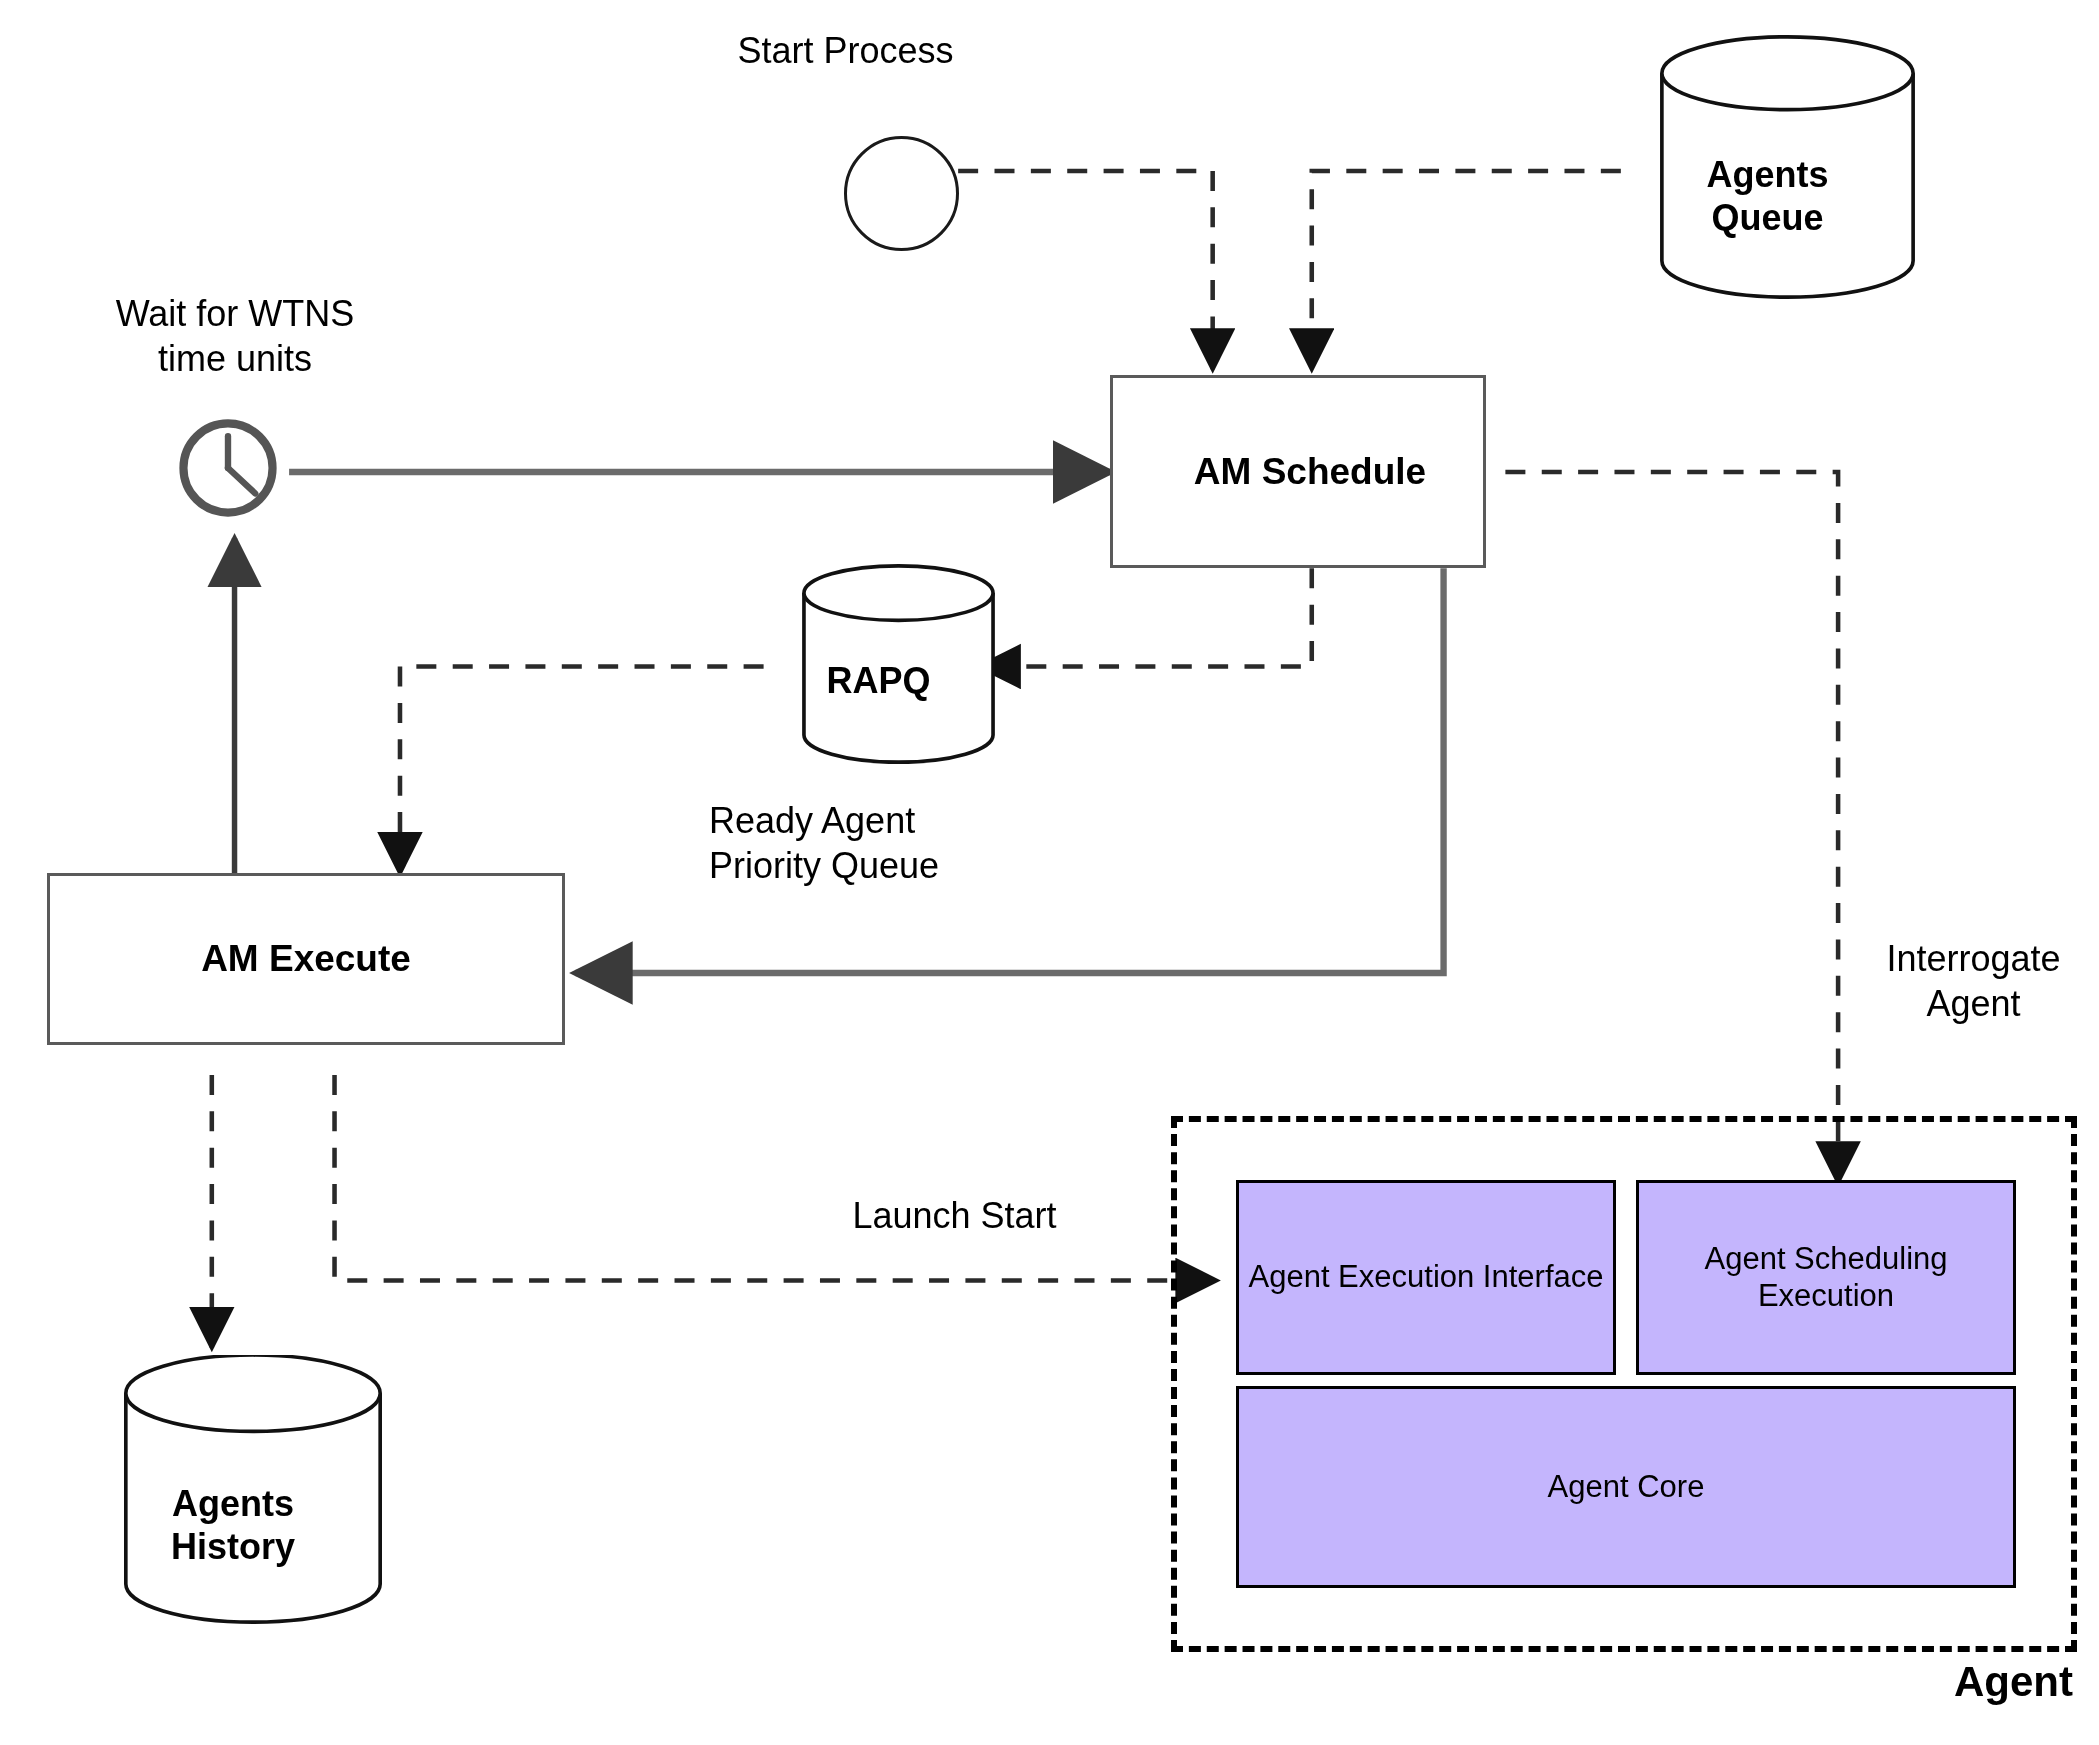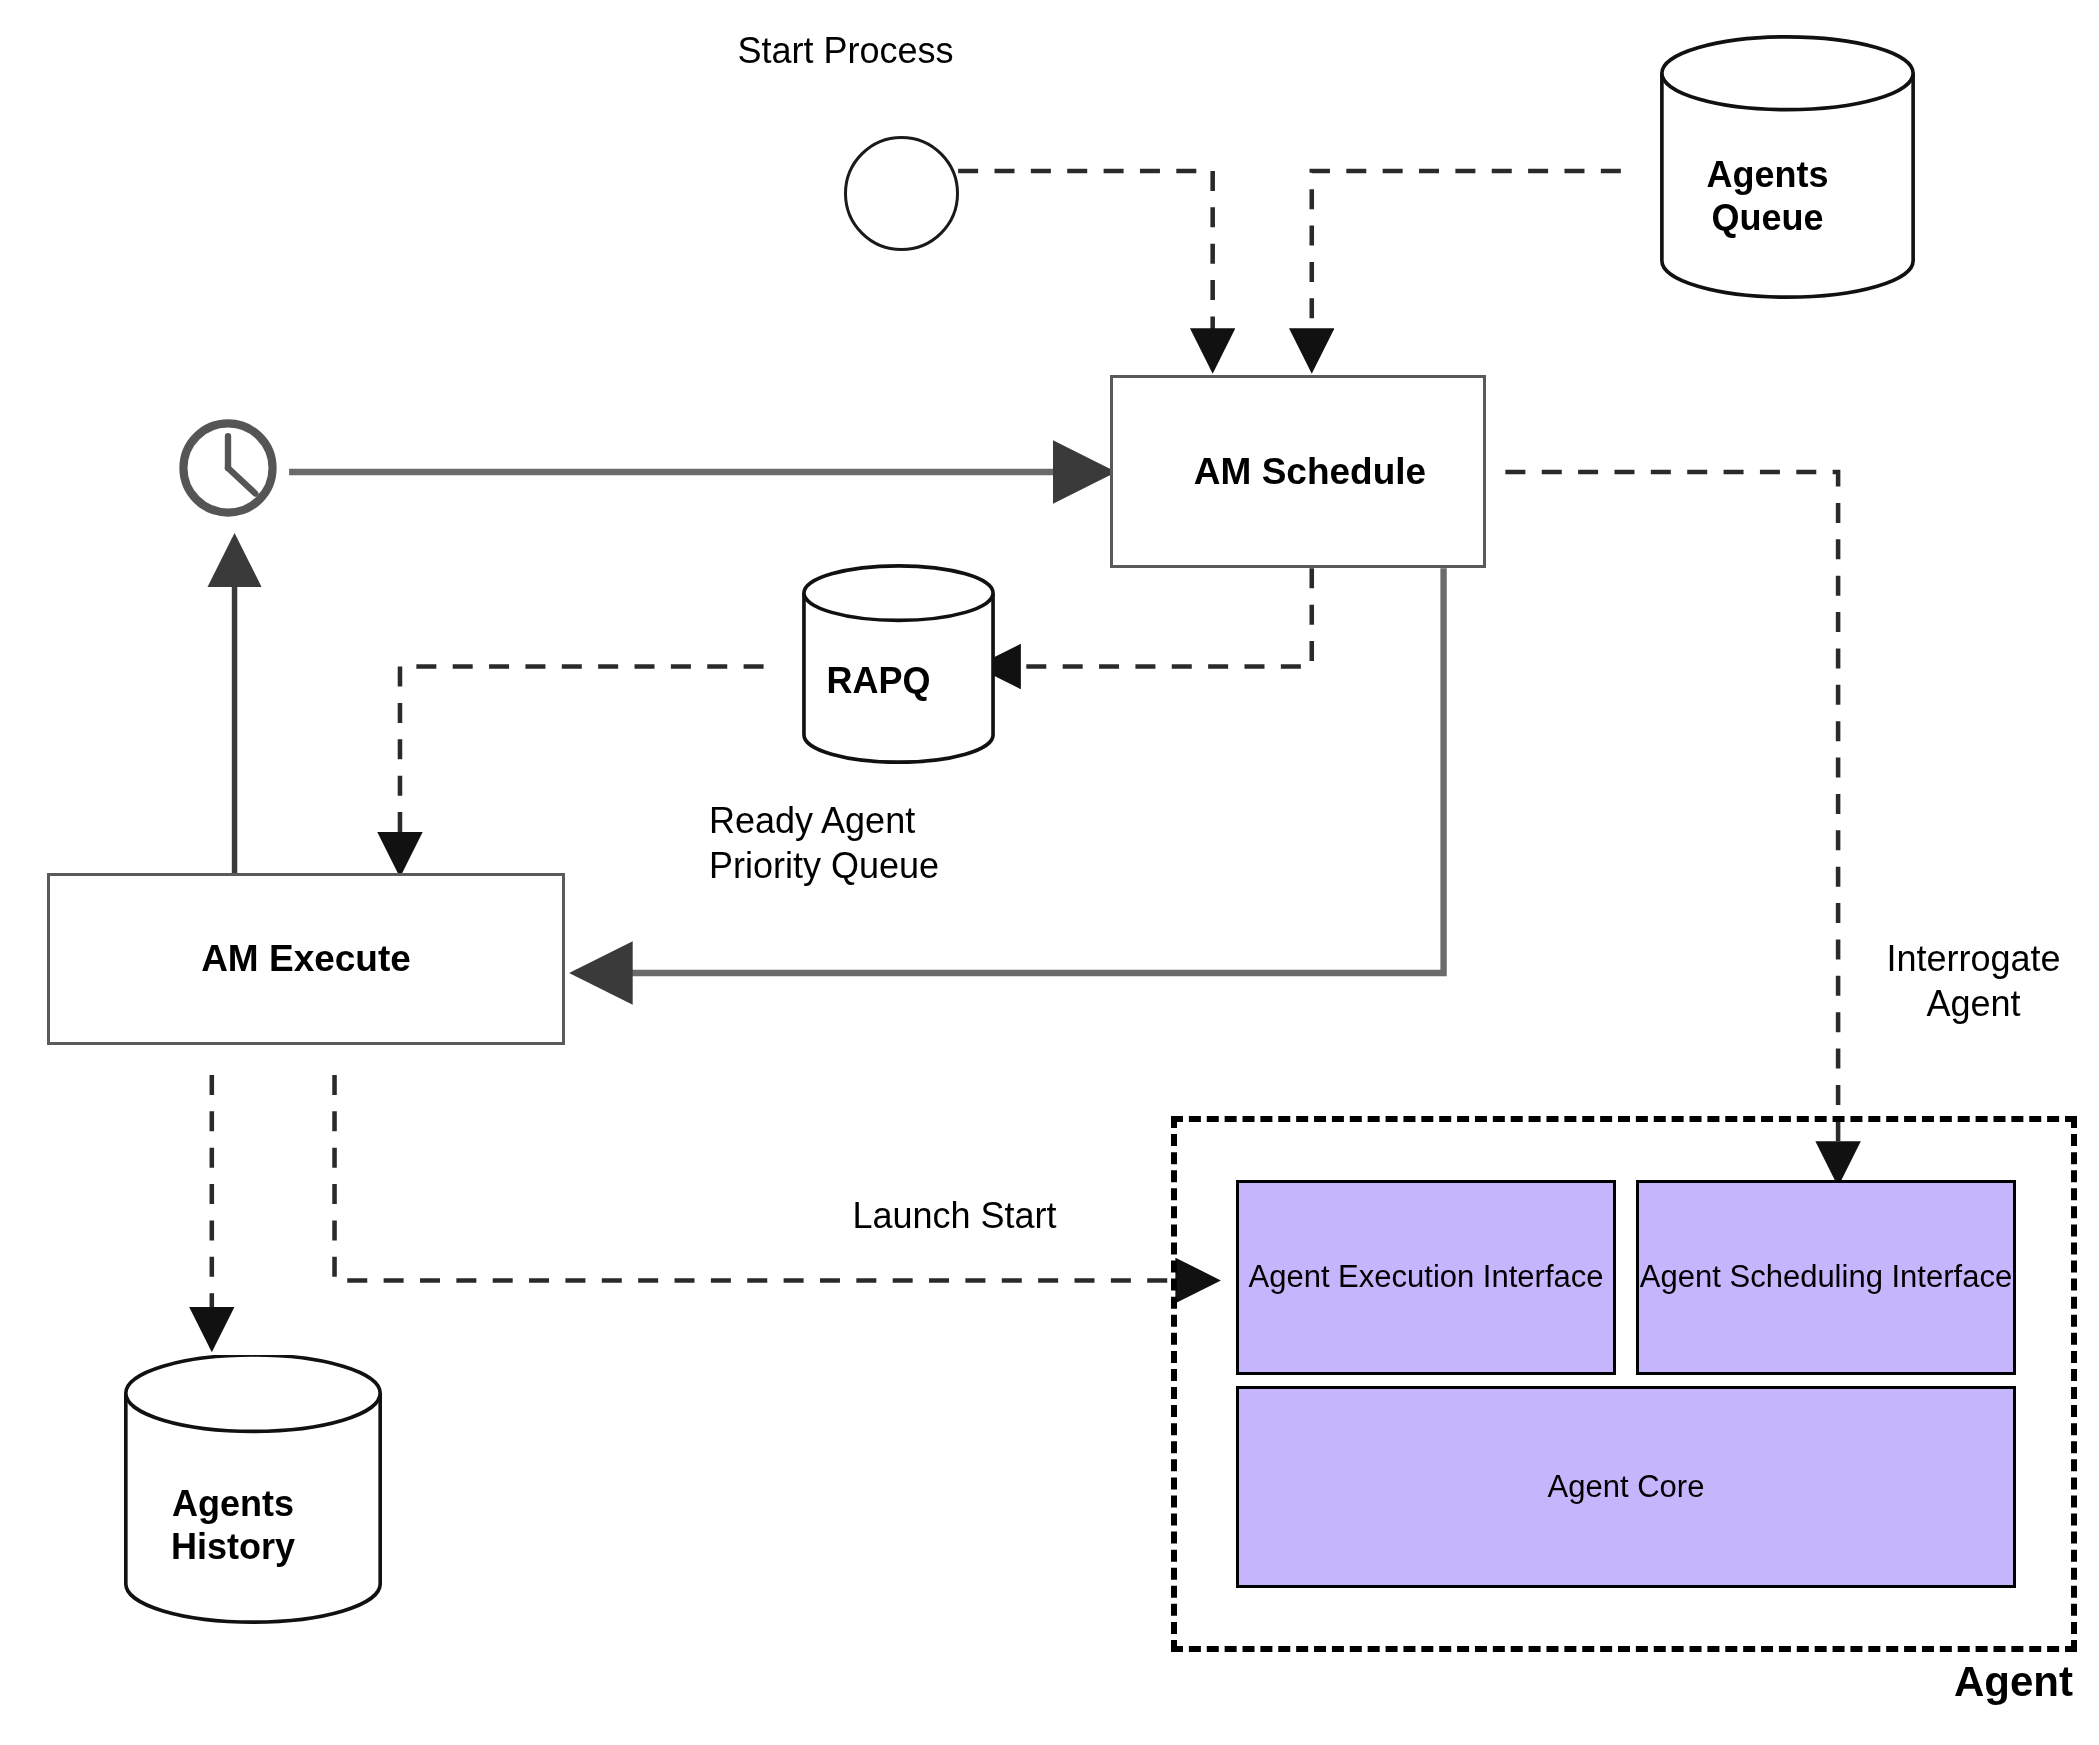--- a/index.html
+++ b/index.html
@@ -148,20 +148,21 @@
 
   <div class="cyl" style="left:1620px; top:35px; width:255px; height:264px;">
     <svg width="255" height="264" viewBox="0 0 280 290">
       <path d="M2,42 L2,248 A138,40 0 0 0 278,248 L278,42" fill="#ffffff" stroke="#111111" stroke-width="4"></path>
       <ellipse cx="140" cy="42" rx="138" ry="40" fill="#ffffff" stroke="#111111" stroke-width="4"></ellipse>
     </svg>
     <div class="cyl-text" style="top:118px;">Agents
 Queue</div>
   </div>
 
+  <div class="label" style="left:53px; top:291px; width:364px;"><span>Wait for </span><span class="bold">WTNS</span><br><span>time units</span></div>
 
   <div class="clock" style="left:178px; top:418px; width:100px; height:100px;">
     <svg width="100" height="100" viewBox="0 0 110 110">
       <circle cx="55" cy="55" r="49" fill="#ffffff" stroke="#555555" stroke-width="9"></circle>
       <path d="M55 55 L55 20" stroke="#555555" stroke-width="7" stroke-linecap="round" fill="none"></path>
       <path d="M55 55 L85 83" stroke="#555555" stroke-width="7" stroke-linecap="round" fill="none"></path>
     </svg>
   </div>
 
   <div class="node proc-box" style="left:1110px; top:375px; width:376px; height:193px;padding-left:24px;">
@@ -198,21 +199,21 @@
 
   <div class="dashed-container" style="left:1171px; top:1116px; width:906px; height:536px;"></div>
 
   <div class="node plain-box" style="left:1236px; top:1180px; width:380px; height:195px;">
     <span>Agent Execution
 Interface</span>
   </div>
 
   <div class="node plain-box" style="left:1636px; top:1180px; width:380px; height:195px;">
     <span>Agent Scheduling
-Interface</span>
+Execution</span>
   </div>
 
   <div class="node plain-box" style="left:1236px; top:1386px; width:780px; height:202px;">
     <span>Agent Core</span>
   </div>
 
   <div class="label big" style="left:1855px; top:1656px; width:218px; text-align:right;">Agent</div>
 
 </div>
 

